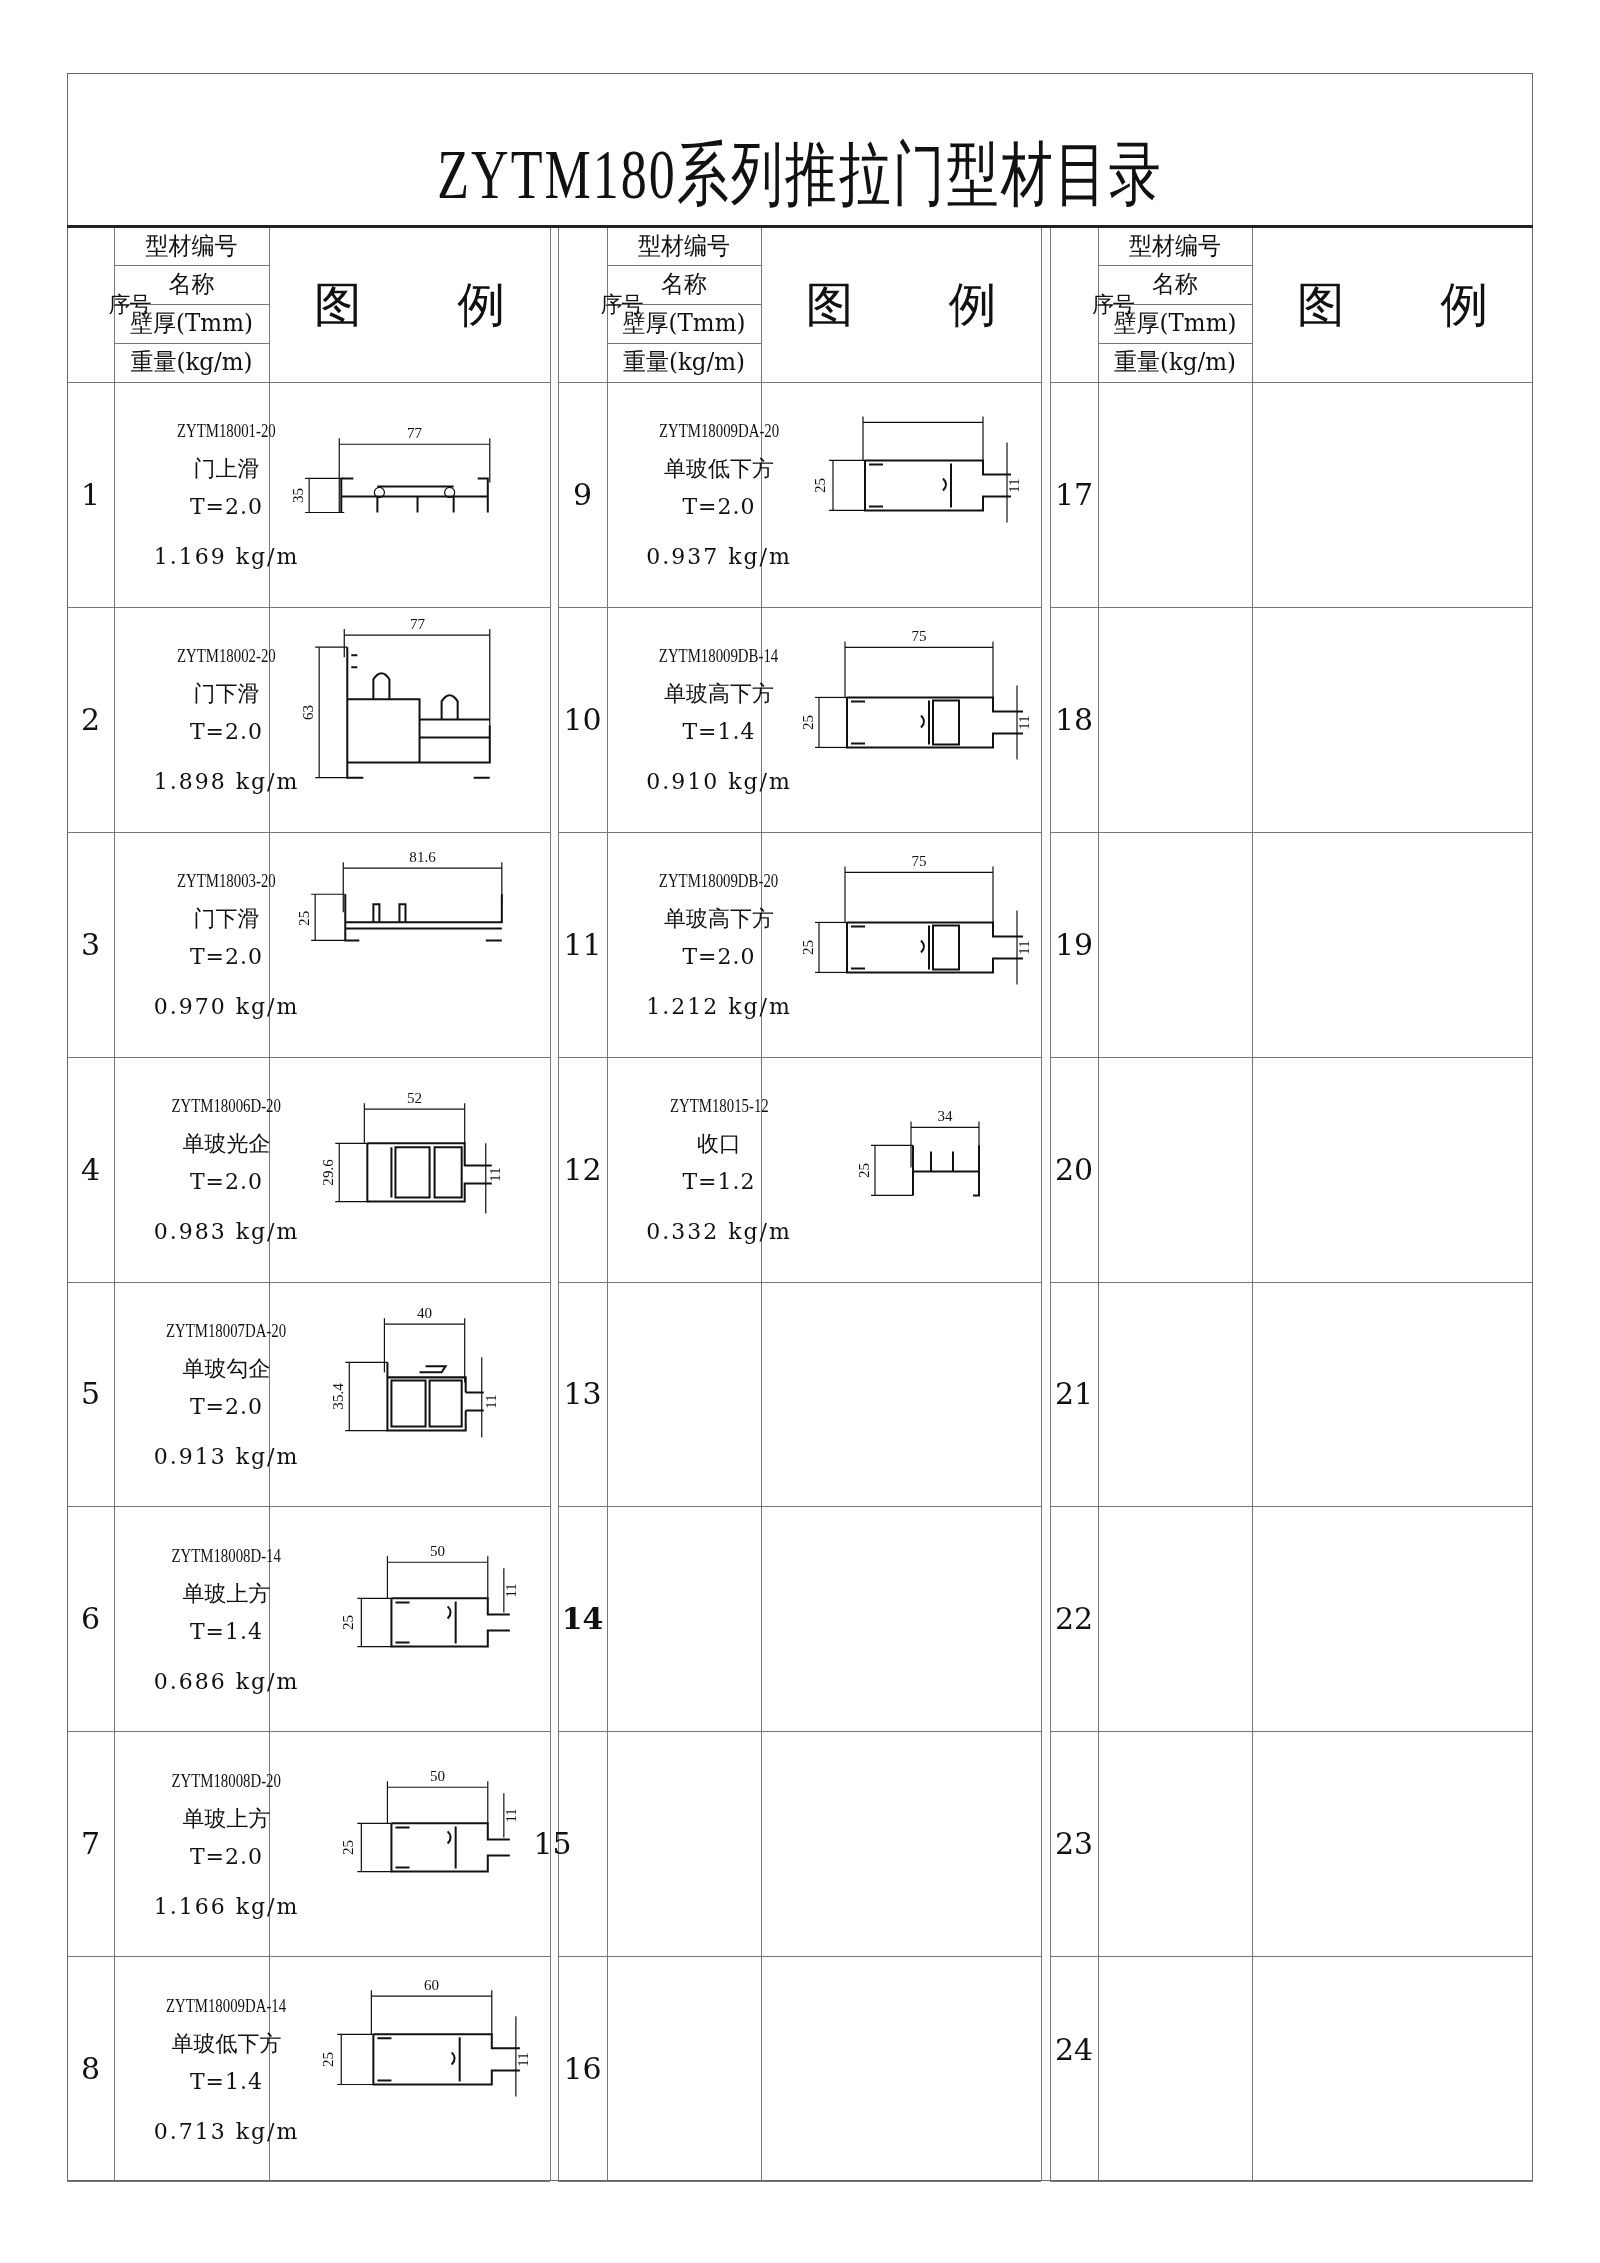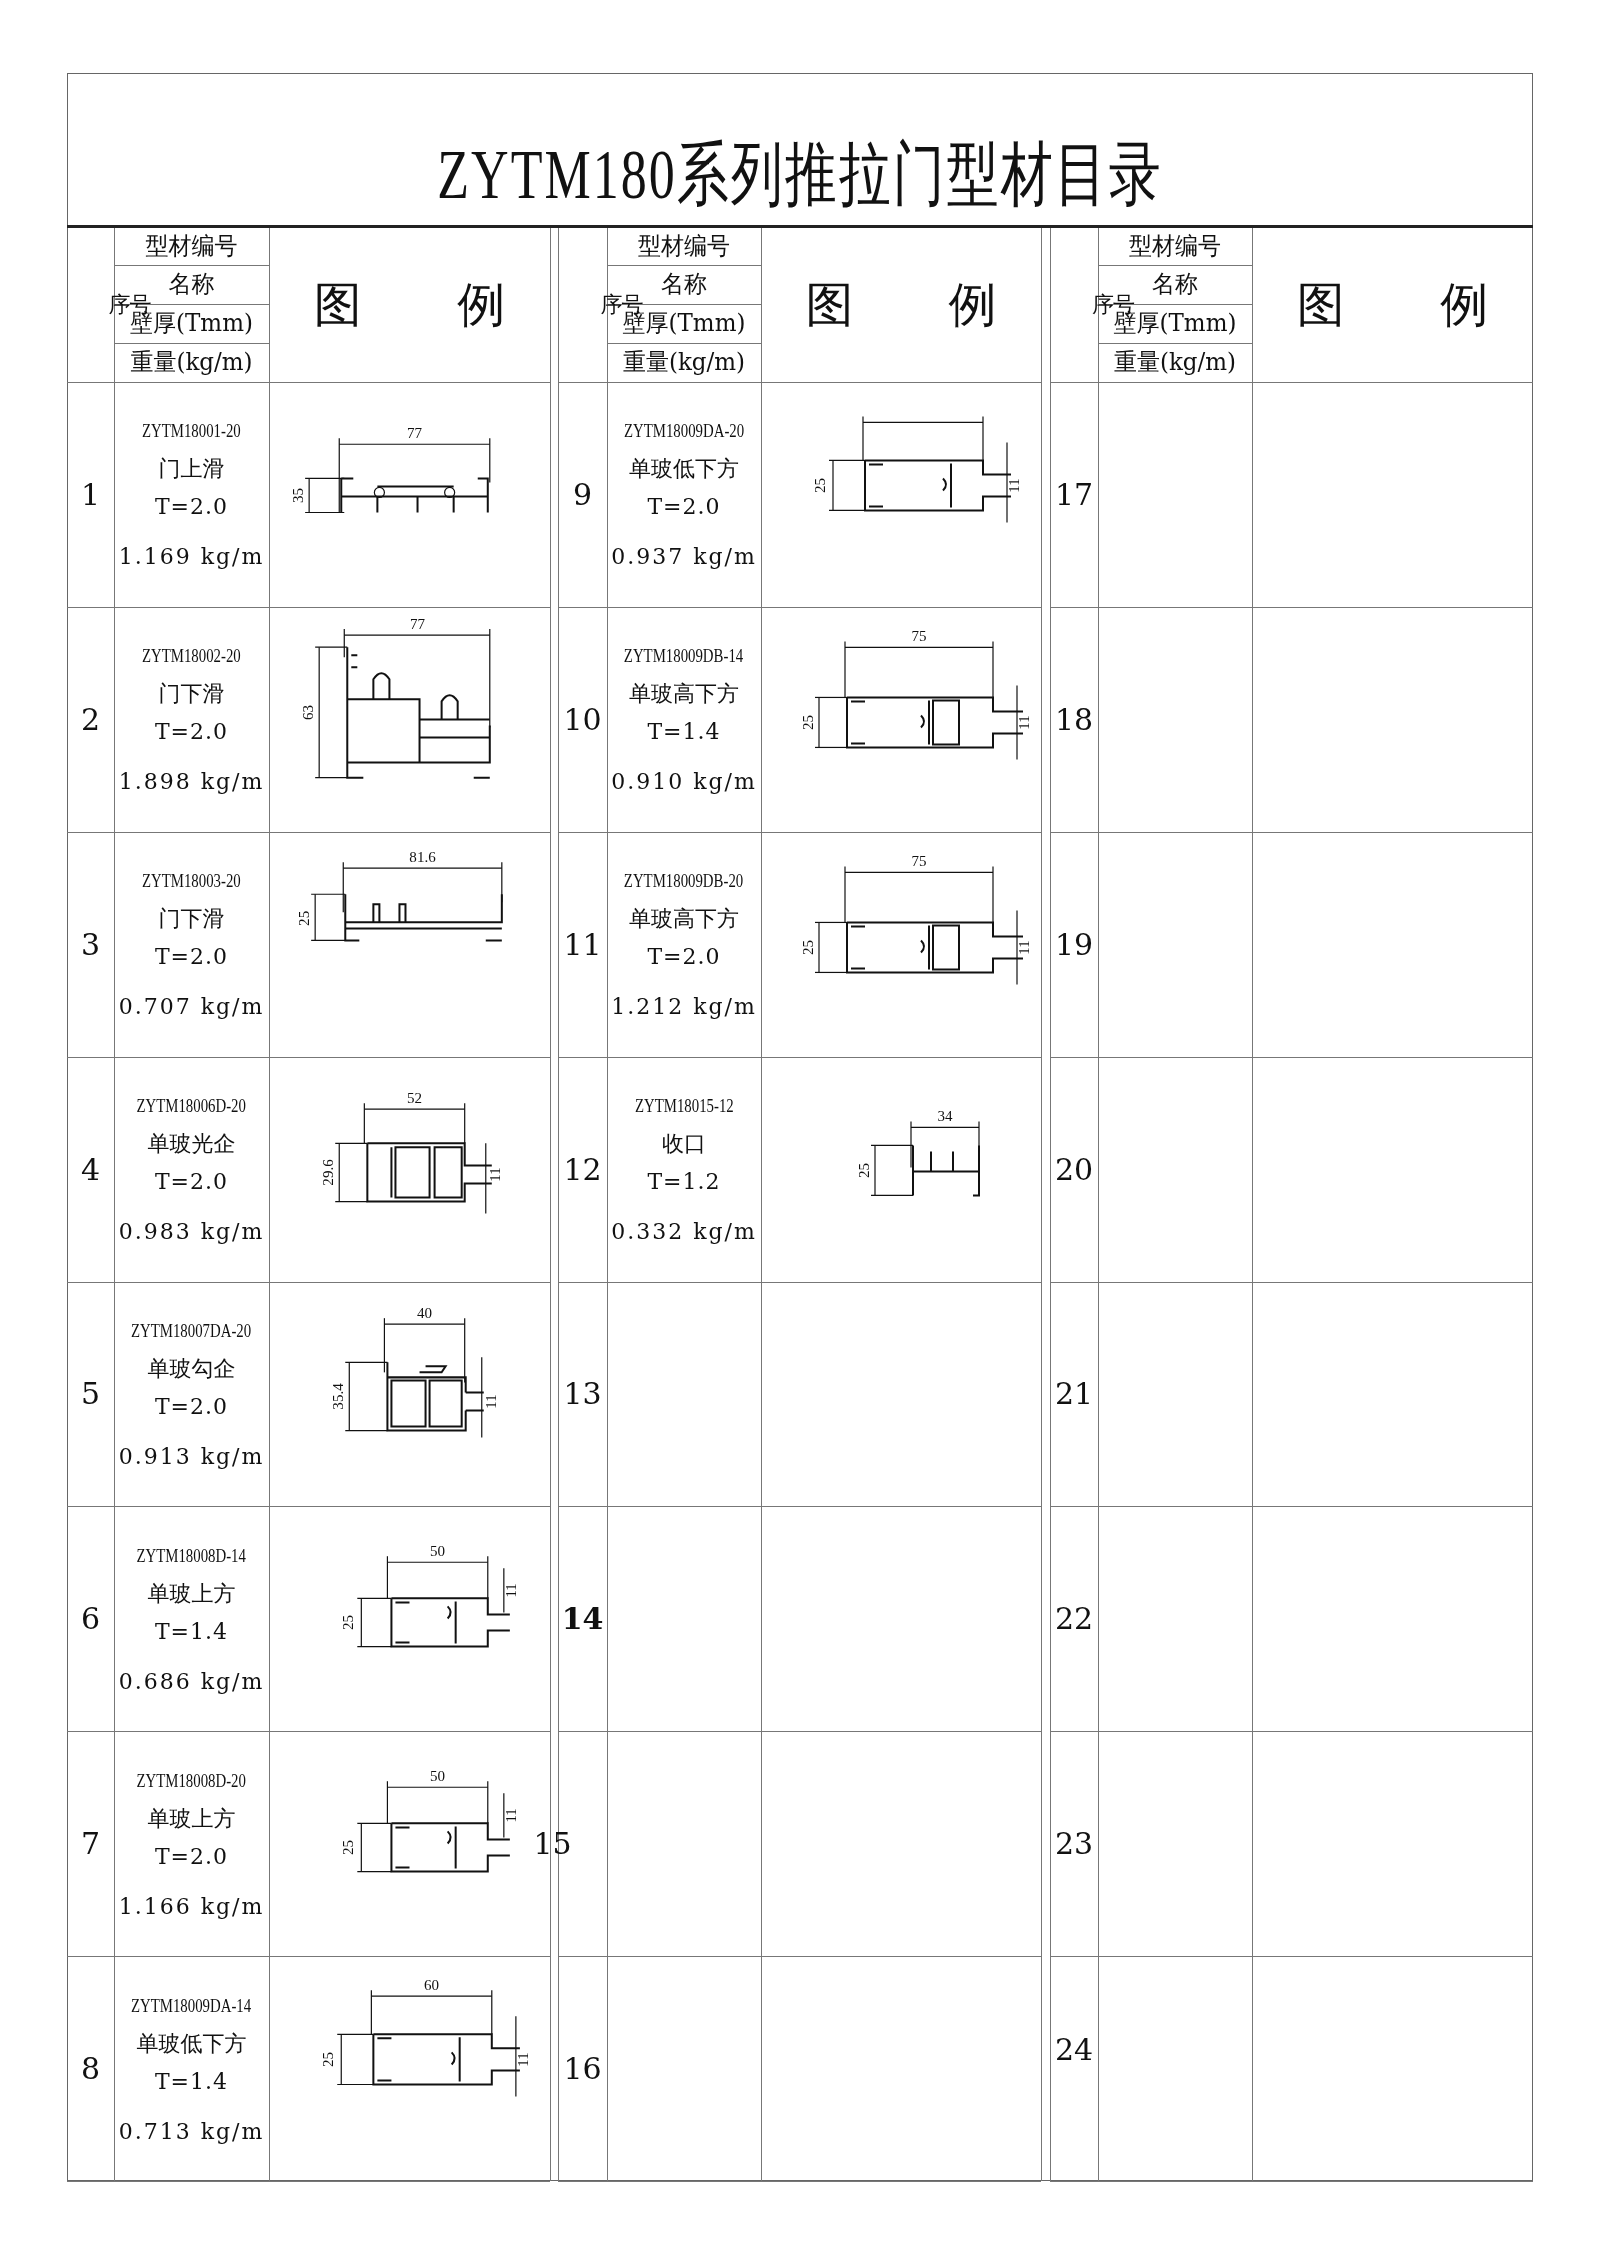--- a/index.html
+++ b/index.html
@@ -8,21 +8,21 @@
   .title-band{position:absolute;left:67px;top:73px;width:1466px;height:155px;border-bottom:3px solid #222;box-sizing:border-box;}
   .title{position:absolute;left:0;right:0;top:55px;text-align:center;font-family:"Liberation Serif","DejaVu Serif",serif;font-size:52px;letter-spacing:2px;transform:scaleY(1.35);transform-origin:center top;color:#111;}
   .sep{position:absolute;top:228px;height:1953px;border-left:1.5px solid #777;}
   .grid-v{position:absolute;border-left:1.5px solid #777;}
   .grid-h{position:absolute;border-top:1.5px solid #777;}
   .hdr-cell{position:absolute;display:flex;align-items:center;justify-content:center;text-align:center;}
   .hdr-seq{font-size:22px;letter-spacing:-1px;margin-left:39px;}
   .hdr-sub{font-size:23px;transform:scaleY(1.05);}
   .hdr-legend{font-size:48px;}
   .row-num{position:absolute;display:flex;align-items:center;justify-content:center;font-size:30px;}
-  .row-info{position:absolute;display:flex;flex-direction:column;align-items:center;justify-content:center;text-align:left;line-height:38px;}
+  .row-info{position:absolute;display:flex;flex-direction:column;align-items:center;justify-content:center;text-align:left;line-height:38px;padding-left:35px;}
   .code{font-family:"Liberation Serif","DejaVu Serif",serif;font-size:19px;transform:scaleX(0.78);white-space:nowrap;}
   .name{font-size:22px;}
   .thick{font-size:22px;letter-spacing:1px;}
   .weight{font-size:22px;letter-spacing:2px;white-space:nowrap;margin-top:12px;}
   .drawing{position:absolute;}
   .drawing svg{width:100%;height:100%;}
   .dim{font-family:"Liberation Serif","DejaVu Serif",serif;font-size:15px;fill:#111;}
 </style>
 </head>
 <body>
@@ -98,21 +98,21 @@
         <path d="M78 40 V170 H94 M78 92 H150 V155 M150 112 H220 M78 155 H220 V118 M220 170 H204 M150 130 H220" stroke="#111" stroke-width="2" fill="none"></path>
         <path d="M104 92 V72 Q112 60 120 72 V92" stroke="#111" stroke-width="2" fill="none"></path>
         <path d="M172 112 V94 Q180 82 188 94 V112" stroke="#111" stroke-width="2" fill="none"></path>
         <path d="M82 48 h6 M82 60 h6" stroke="#111" stroke-width="2" fill="none"></path>
       </svg></div>
     <div class="row-num" style="left: 67px; top: 831.75px; width: 47px; height: 224.875px;">3</div>
     <div class="row-info" style="left: 114px; top: 831.75px; width: 155px; height: 224.875px;">
       <div class="code">ZYTM18003-20</div>
       <div class="name">门下滑</div>
       <div class="thick">T=2.0</div>
-      <div class="weight">0.707 kg/m</div>
+      <div class="weight">0.970 kg/m</div>
     </div>
     <div class="drawing" style="left: 269px; top: 831.75px; width: 281px; height: 224.875px;"><svg viewBox="0 0 280 224" preserveAspectRatio="xMidYMid meet">
         <line x1="74" y1="36" x2="232" y2="36" stroke="#111" stroke-width="1.2" fill="none"></line>
         <line x1="74" y1="30" x2="74" y2="80" stroke="#111" stroke-width="1.2" fill="none"></line>
         <line x1="232" y1="30" x2="232" y2="70" stroke="#111" stroke-width="1.2" fill="none"></line>
         <text class="dim" x="153" y="30" text-anchor="middle">81.6</text>
         <line x1="46" y1="62" x2="46" y2="108" stroke="#111" stroke-width="1.2" fill="none"></line>
         <line x1="42" y1="62" x2="76" y2="62" stroke="#111" stroke-width="1.2" fill="none"></line>
         <line x1="42" y1="108" x2="76" y2="108" stroke="#111" stroke-width="1.2" fill="none"></line>
         <text class="dim" x="40" y="86" text-anchor="middle" transform="rotate(-90 40 86)">25</text>

